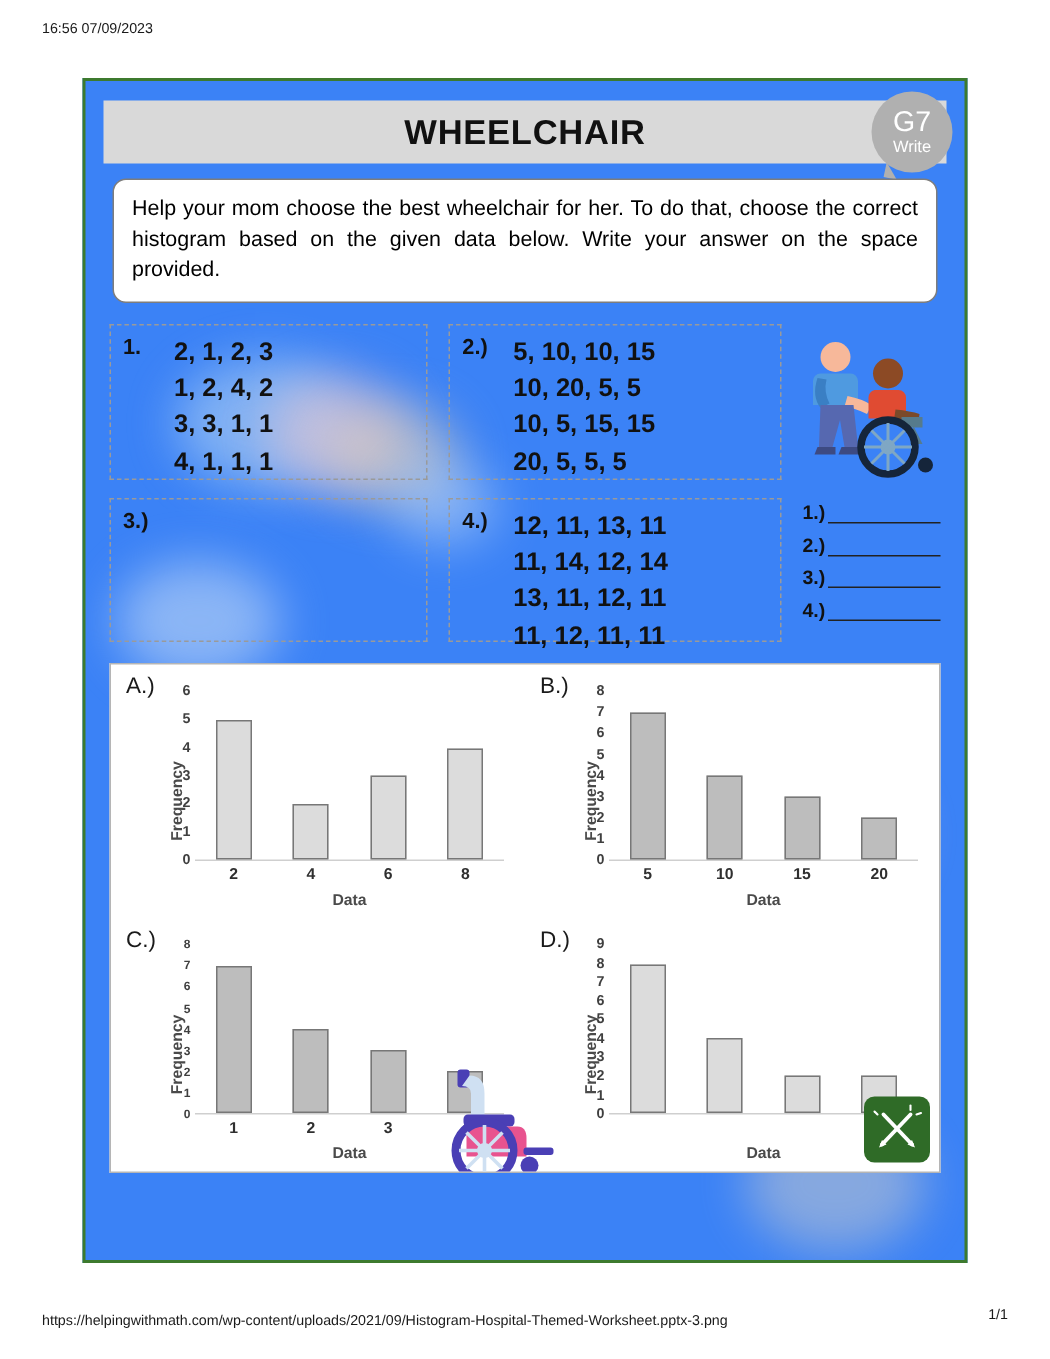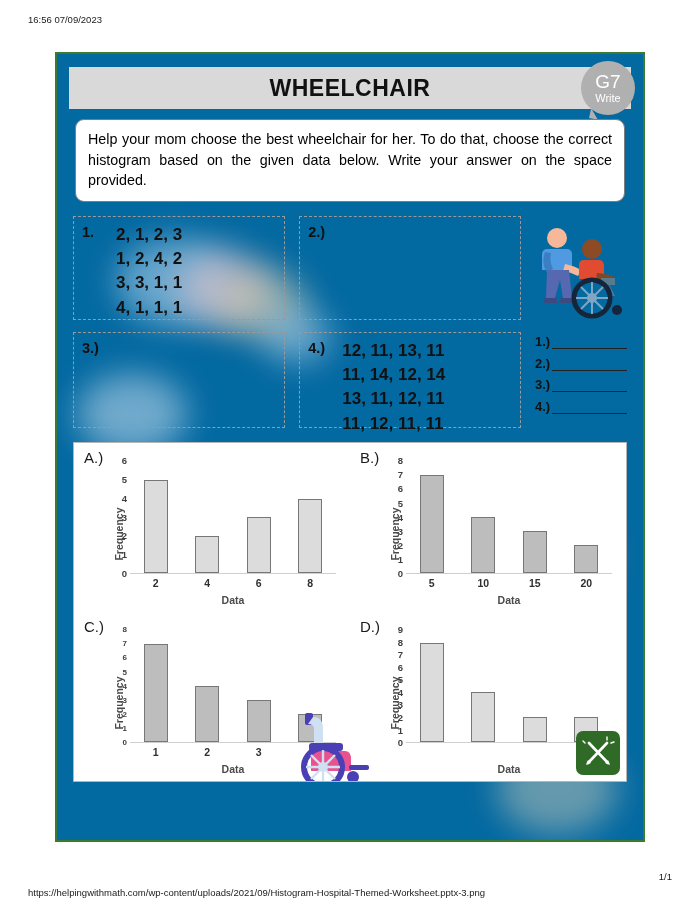--- a/index.html
+++ b/index.html
@@ -36,21 +36,21 @@
   }
 
   
   .sheet {
     position: absolute;
     left: 55px;
     top: 52px;
     width: 590px;
     height: 790px;
     border: 2.5px solid #3d7a2e;
-    background: #0369a1;
+    background: #3b82f6;
     box-sizing: border-box;
     overflow: hidden;
   }
   .sheet-inner {
     position: absolute;
     left: 0; top: 0; right: 0; bottom: 0;
     padding: 8px 10px;
     box-sizing: border-box;
   }
 
@@ -351,21 +351,21 @@
 
   
   .print-footer {
     position: absolute;
     left: 0; right: 0;
     bottom: 22px;
     height: 13px;
     font-size: 9.5px;
     color: #1a1a1a;
   }
-  .pf-url { position: absolute; left: 28px; top: 16px; white-space: nowrap; }
+  .pf-url { position: absolute; left: 28px; top: 4px; white-space: nowrap; }
   .pf-page { position: absolute; right: 28px; top: 0; }
 </style>
 </head>
 <body>
 
 <div class="print-header">
   <span class="ph-date">16:56 07/09/2023</span>
 </div>
 
 <div class="sheet">
@@ -398,20 +398,24 @@
         <div class="data-box box-1">
           <span class="db-num">1.</span>
           <span class="db-lines">2, 1, 2, 3
 1, 2, 4, 2
 3, 3, 1, 1
 4, 1, 1, 1</span>
         </div>
 
         <div class="data-box box-2">
           <span class="db-num">2.)</span>
+          <span class="db-lines">5, 10, 10, 15
+10, 20, 5, 5
+10, 5, 15, 15
+20, 5, 5, 5</span>
         </div>
 
         <div class="illus-wheel">
           <svg viewBox="0 0 92 104" width="92" height="104">
 
             <circle cx="22" cy="22" r="10" fill="#f7b89a"></circle>
             <path d="M12 33 h20 a5 5 0 0 1 5 5 v16 h-30 v-16 a5 5 0 0 1 5 -5 z" fill="#4f9ae0"></path>
             <path d="M10 36 q-4 12 2 20 l6 -3 q-4 -8 -2 -16 z" fill="#3a7fc4"></path>
             <path d="M30 48 q10 2 16 6 l-3 6 q-8 -4 -15 -5 z" fill="#f7b89a"></path>
             <path d="M12 54 h22 l3 28 h-9 l-3 -18 -5 18 h-9 z" fill="#5668b0"></path>

